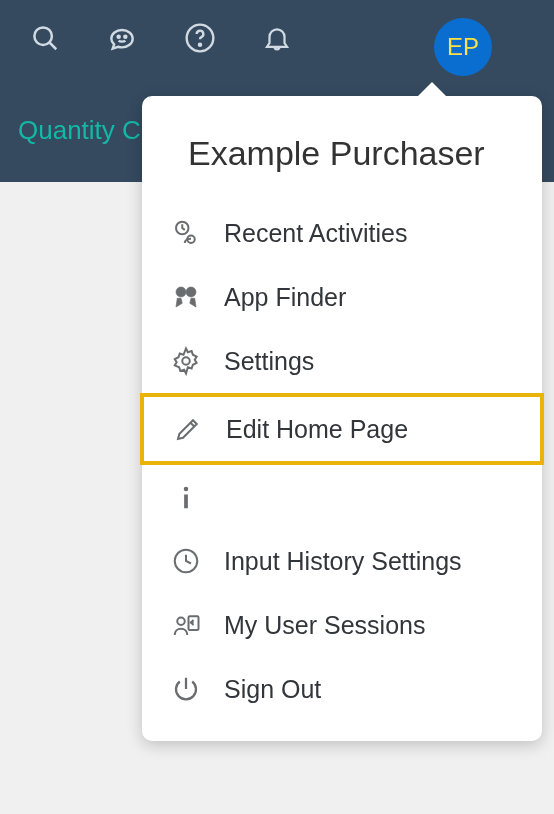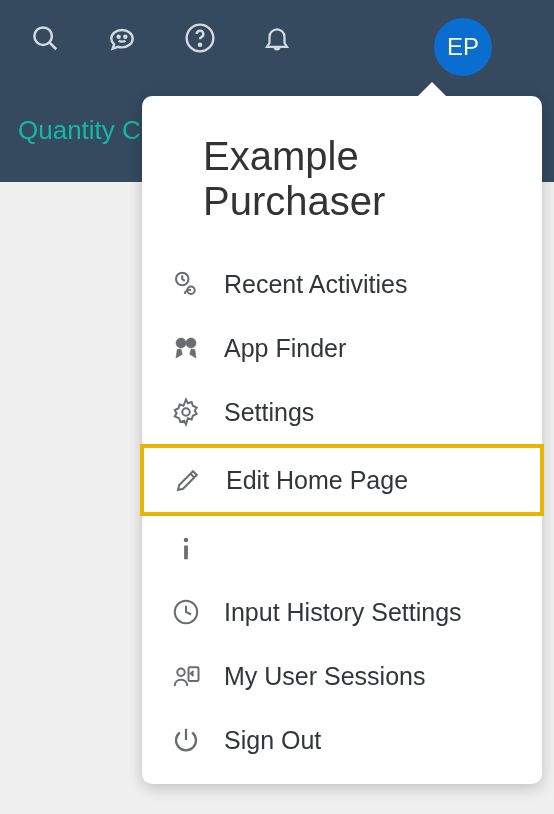--- a/index.html
+++ b/index.html
@@ -28,21 +28,21 @@
       display: flex;
       align-items: center;
       justify-content: center;
       cursor: pointer;
     }
     .avatar {
       width: 58px;
       height: 58px;
       border-radius: 50%;
       background: #0a6ed1;
-      color: #fef9c3;
+      color: #fde047;
       display: flex;
       align-items: center;
       justify-content: center;
       font-size: 24px;
       font-weight: 400;
       cursor: pointer;
       position: absolute;
       right: 62px;
       top: 18px;
     }
@@ -69,28 +69,28 @@
       position: absolute;
       top: -14px;
       right: 96px;
       width: 0;
       height: 0;
       border-left: 14px solid transparent;
       border-right: 14px solid transparent;
       border-bottom: 14px solid #fff;
     }
     .popover-title {
-      font-size: 40px;
+      font-size: 34px;
       font-weight: 400;
       color: #333;
-      padding: 38px 32px 28px 61px;
+      padding: 38px 32px 28px 46px;
     }
     .menu-list {
       list-style: none;
-      padding-bottom: 12px;
+      padding-bottom: 20px;
     }
     .menu-item {
       display: flex;
       align-items: center;
       padding: 16px 20px 16px 28px;
       cursor: pointer;
       gap: 22px;
     }
     .menu-item.highlighted {
       border: 4px solid #eab308;

